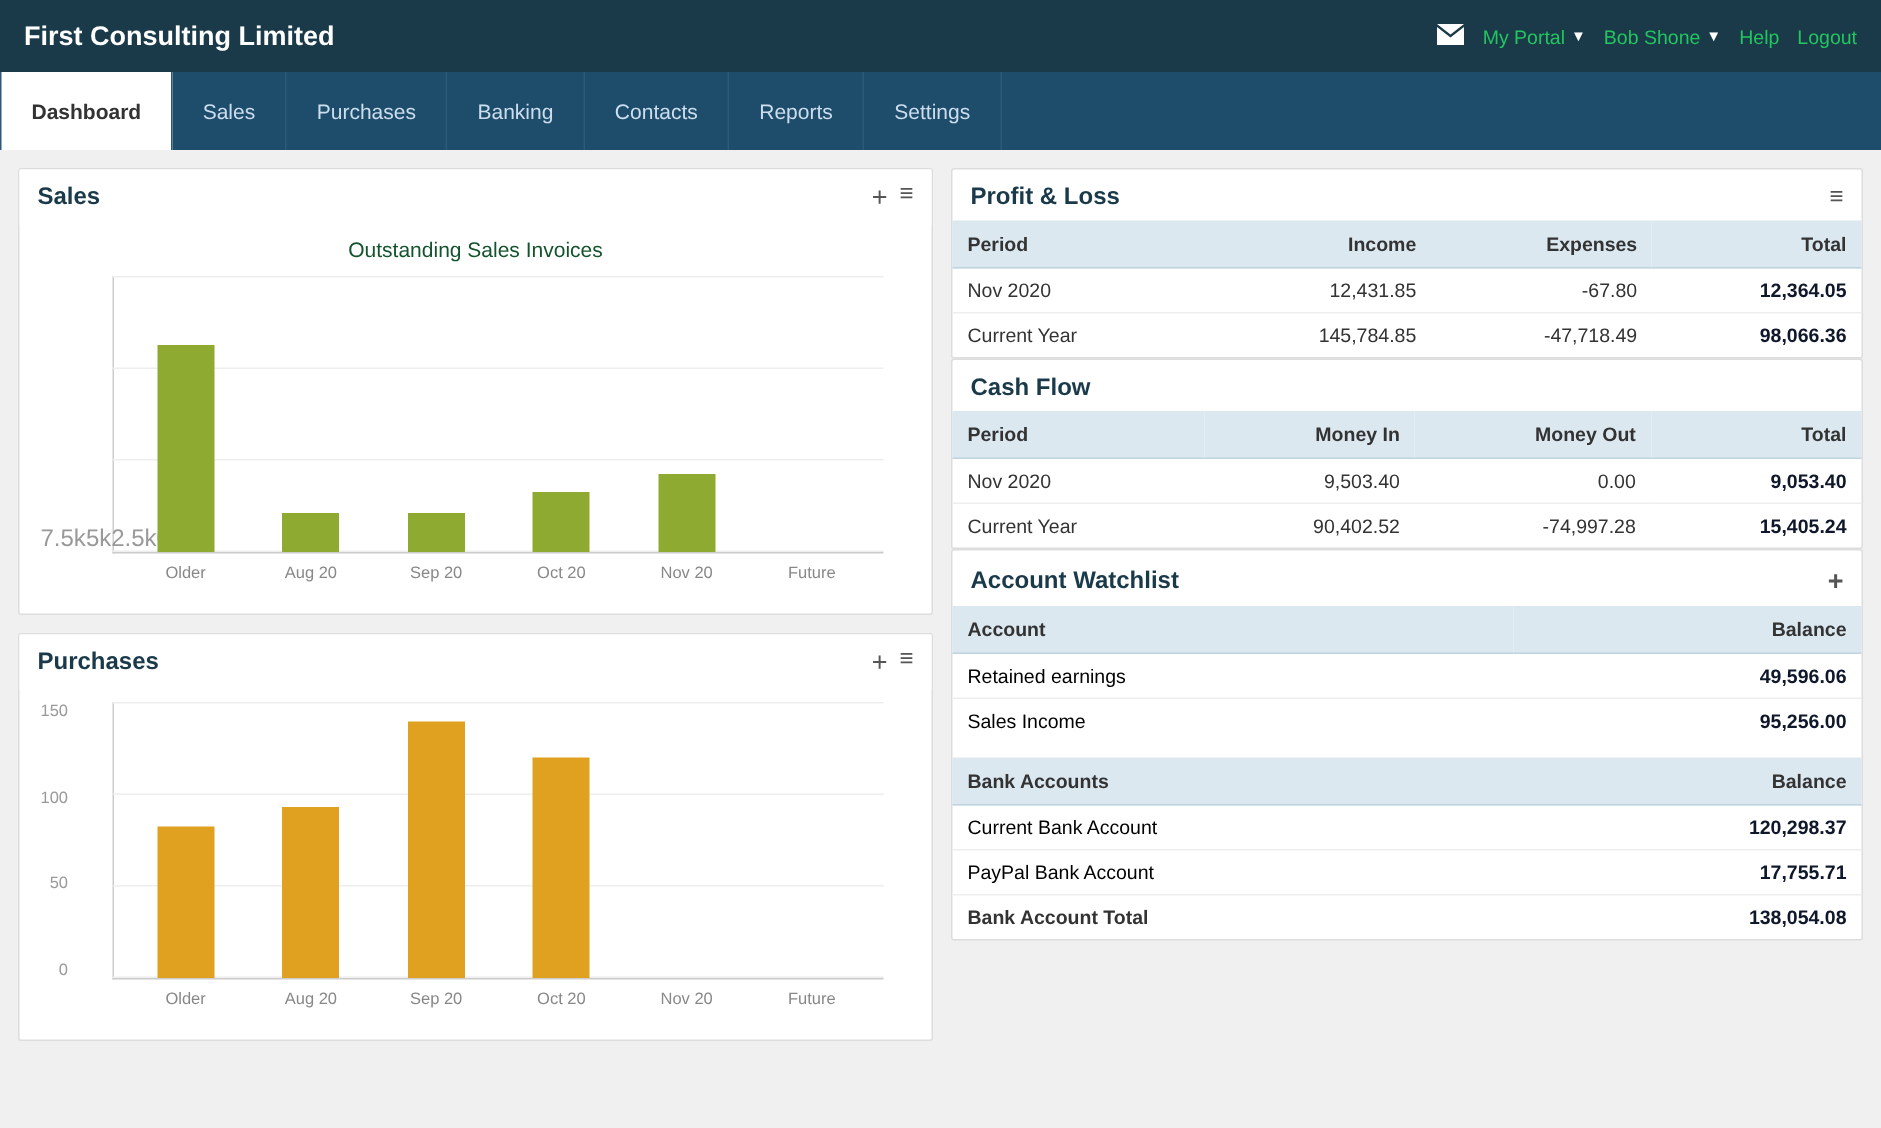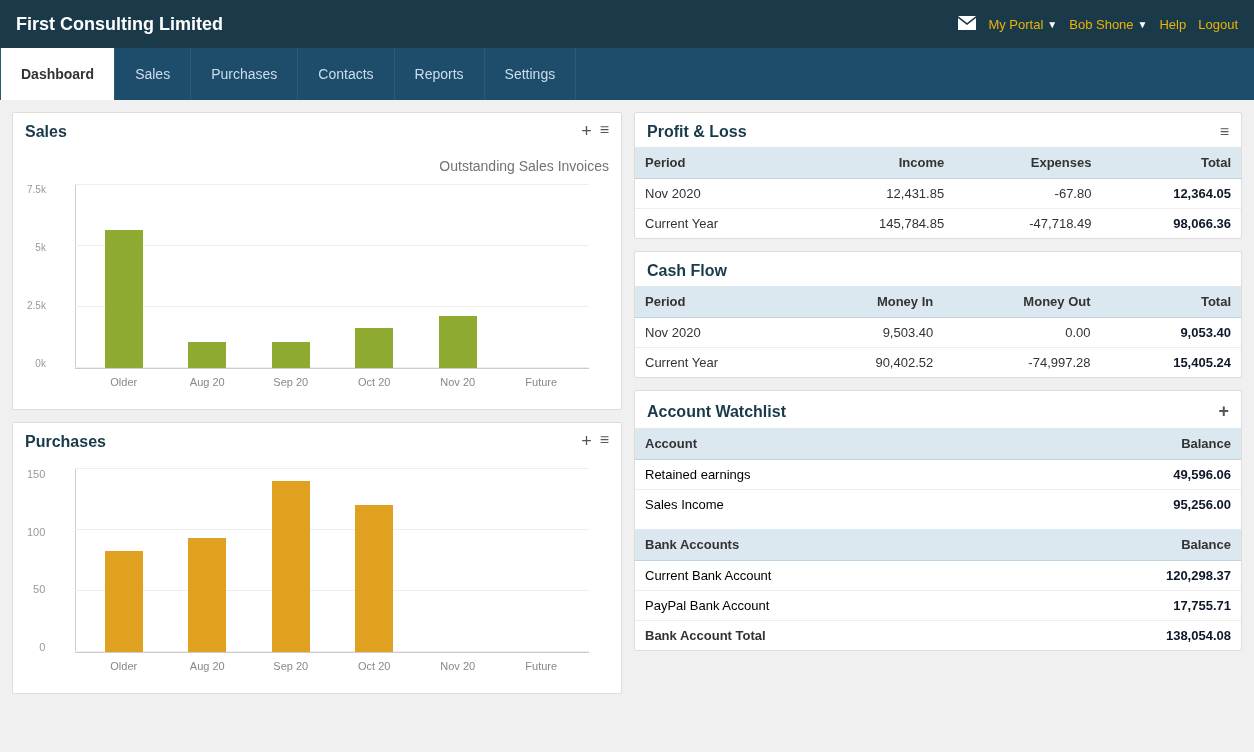--- a/index.html
+++ b/index.html
@@ -10,21 +10,21 @@
       background: #1a3a4a;
       color: white;
       padding: 0 16px;
       display: flex;
       align-items: center;
       justify-content: space-between;
       height: 48px;
     }
     .header-title { font-size: 18px; font-weight: bold; color: #ffffff; }
     .header-right { display: flex; align-items: center; gap: 12px; font-size: 13px; }
-    .header-right a { color: #eab308; text-decoration: none; cursor: pointer; }
+    .header-right a { color: #22c55e; text-decoration: none; cursor: pointer; }
 
     
     .nav {
       background: #1e4d6b;
       display: flex;
       align-items: flex-end;
       padding: 0 0;
       height: 52px;
     }
     .nav-item {
@@ -47,21 +47,21 @@
 
     
     .main {
       display: flex;
       gap: 0;
       padding: 12px;
       background: #f0f0f0;
       min-height: calc(752px - 90px);
     }
     .left-col { flex: 0 0 610px; display: flex; flex-direction: column; gap: 12px; }
-    .right-col { flex: 1; margin-left: 12px; display: flex; flex-direction: column; gap: 12px; }
+    .right-col { flex: 1; margin-left: 12px; display: flex; flex-direction: column; gap: 0; }
 
     
     .card {
       background: white;
       border: 1px solid #ddd;
       border-radius: 2px;
     }
     .card-header {
       display: flex;
       align-items: center;
@@ -74,23 +74,23 @@
       font-weight: bold;
       color: #1a3a4a;
     }
     .card-header-icons { display: flex; gap: 8px; }
 
     
     .chart-container {
       padding: 8px 12px 16px;
     }
     .chart-title {
-      text-align: right;
+      text-align: center;
       font-size: 14px;
-      color: #737373;
+      color: #14532d;
       margin-bottom: 10px;
     }
     .grid-line {
       position: absolute;
       left: 0;
       right: 0;
       border-top: 1px solid #eee;
     }
 
     
@@ -156,20 +156,21 @@
     </div>
     <a>Help</a>
     <a>Logout</a>
   </div>
 </div>
 
 <nav class="nav">
   <a class="nav-item active">Dashboard</a>
   <a class="nav-item">Sales</a>
   <a class="nav-item">Purchases</a>
+  <a class="nav-item">Banking</a>
   <a class="nav-item">Contacts</a>
   <a class="nav-item">Reports</a>
   <a class="nav-item">Settings</a>
 </nav>
 
 <div class="main">
 
   <div class="left-col">
 
     <div class="card">
@@ -182,21 +183,21 @@
       </div>
       <div class="chart-container">
         <div class="chart-title">Outstanding Sales Invoices</div>
         <div style="position:relative; margin: 0 20px 24px 50px; height: 185px;">
 
           <div class="grid-line" style="top:0;"></div>
           <div class="grid-line" style="top:33%;"></div>
           <div class="grid-line" style="top:66%;"></div>
           <div class="grid-line" style="top:99%;"></div>
 
-          <div style="position:absolute; left:-48px; top:0; height:100%; display:flex; flex-direction:column; justify-content:space-between; align-items:flex-end; font-size:10px; color:#999;">
+          <div style="position:absolute; left:-48px; top:0; height:100%; display:flex; flex-direction:row; justify-content:space-between; align-items:flex-end; font-size:16px; color:#999;">
             <span>7.5k</span>
             <span>5k</span>
             <span>2.5k</span>
             <span>0k</span>
           </div>
 
           <div style="display:flex; height:100%; align-items:flex-end; gap:4px; border-left:1px solid #ccc; border-bottom:1px solid #ccc; padding: 0 8px;">
             <div style="flex:1; display:flex; flex-direction:column; align-items:center; justify-content:flex-end; height:100%; position:relative;">
               <div style="width:38px; height:75%; background:#8faa30;"></div>
               <span style="position:absolute; bottom:-20px; font-size:11px; color:#888;">Older</span>

